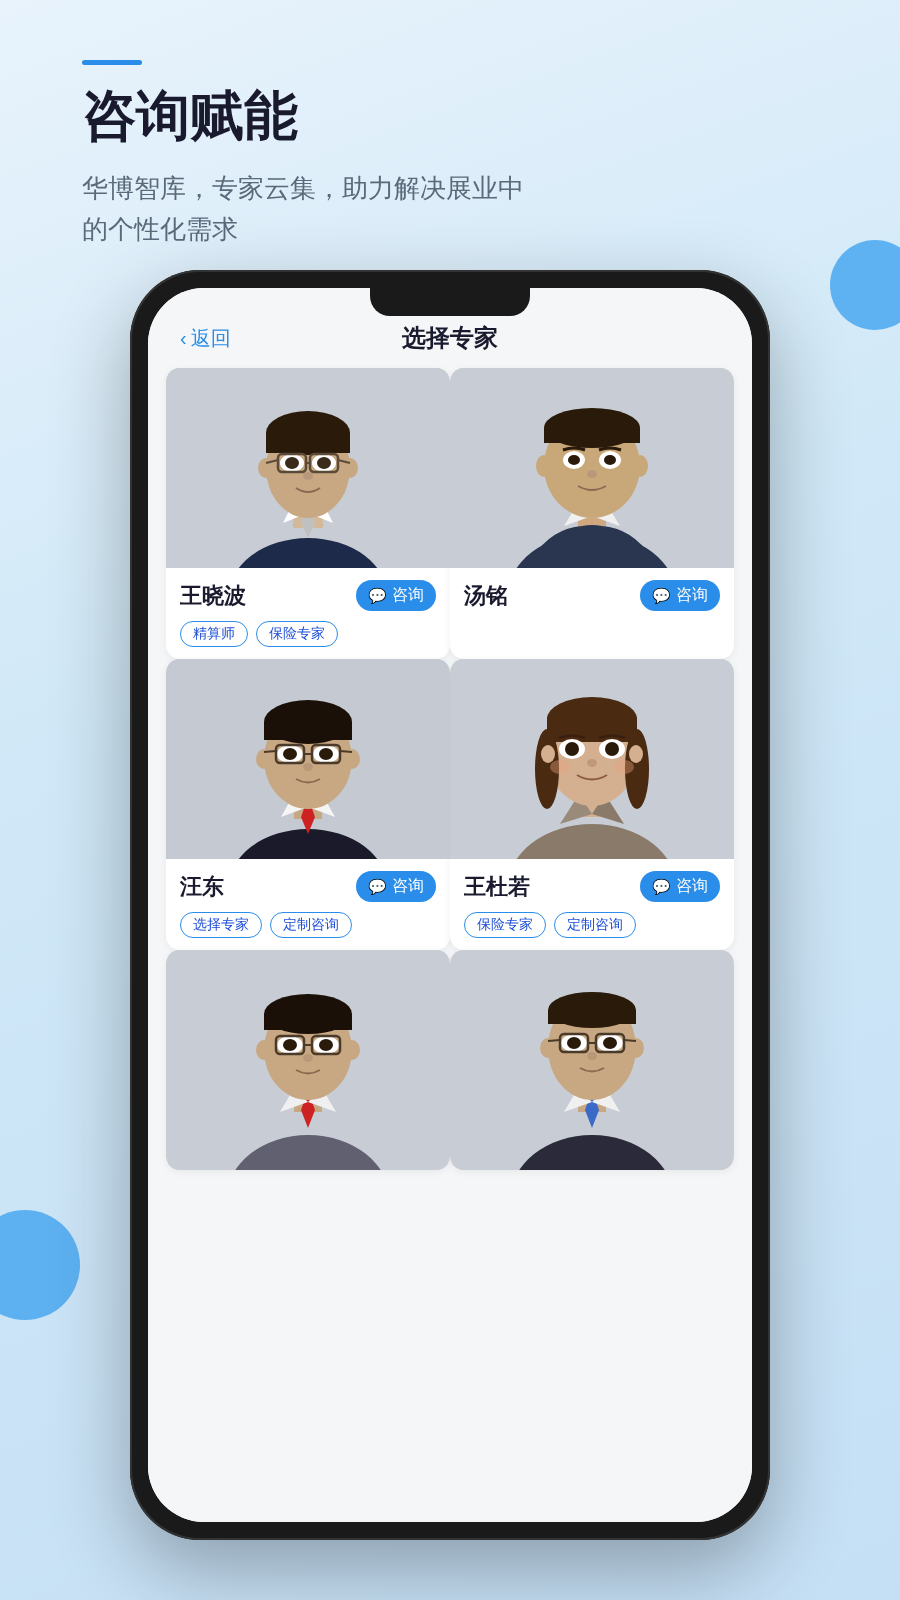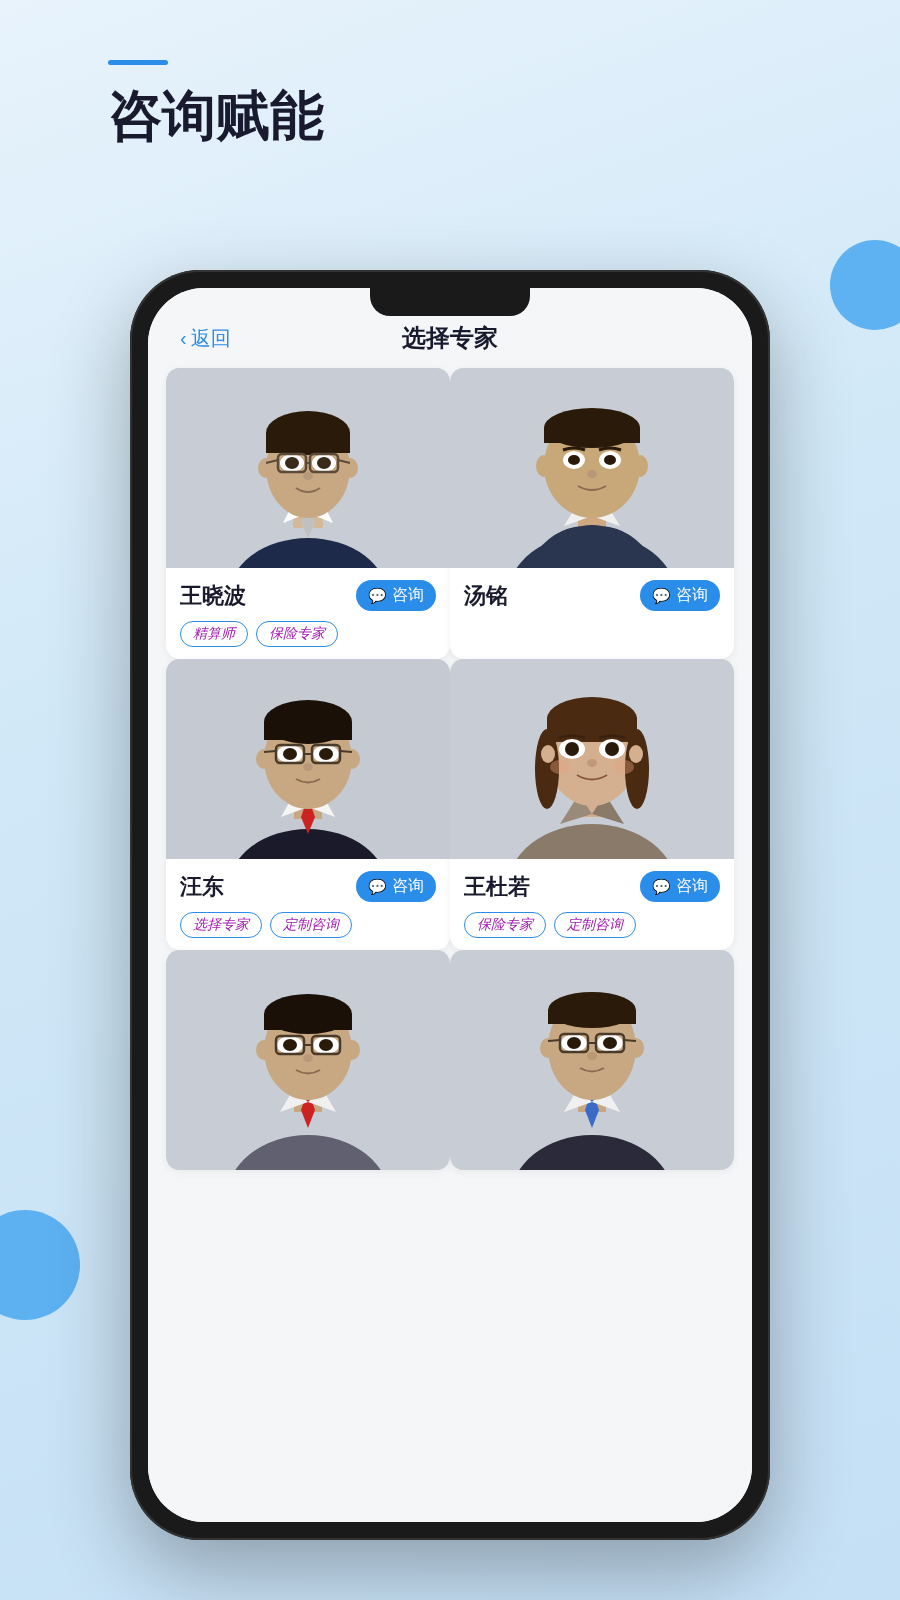--- a/index.html
+++ b/index.html
@@ -29,21 +29,21 @@
       left: -30px;
       width: 110px;
       height: 110px;
       background: #4aa8f0;
       border-radius: 50%;
       opacity: 0.85;
     }
 
     
     .header-section {
-      padding: 60px 70px 30px 108px;
+      padding: 60px 70px 30px 82px;
     }
     .header-accent-line {
       width: 60px;
       height: 5px;
       background: #2a8de9;
       border-radius: 3px;
       margin-bottom: 18px;
     }
     .header-title {
       font-size: 54px;
@@ -177,25 +177,24 @@
     .consult-icon {
       font-size: 15px;
     }
     .expert-tags {
       display: flex;
       flex-wrap: wrap;
       gap: 8px;
     }
     .expert-tag {
       border: 1px solid #2a8de9;
-      color: #a21caf;
+      color: #1d4ed8;
       border-radius: 20px;
       padding: 3px 12px;
       font-size: 14px;
-      font-style: italic;
     }
 
     
     .nav-bar-inner {
       position: relative;
       display: flex;
       align-items: center;
       justify-content: center;
       padding: 50px 32px 20px 32px;
     }
@@ -212,20 +211,21 @@
   </style>
 </head>
 <body>
 
 <div class="deco-circle-top"></div>
 <div class="deco-circle-bottom"></div>
 
 <div class="header-section">
   <div class="header-accent-line"></div>
   <h1 class="header-title">咨询赋能</h1>
+  <p class="header-subtitle">华博智库，专家云集，助力解决展业中<br>的个性化需求</p>
 </div>
 
 <div class="phone-wrapper">
   <div class="phone-frame">
     <div class="phone-notch"></div>
     <div class="phone-screen">
       <div class="app-content">
 
         <div class="nav-bar-inner">
           <div class="nav-back-btn">

